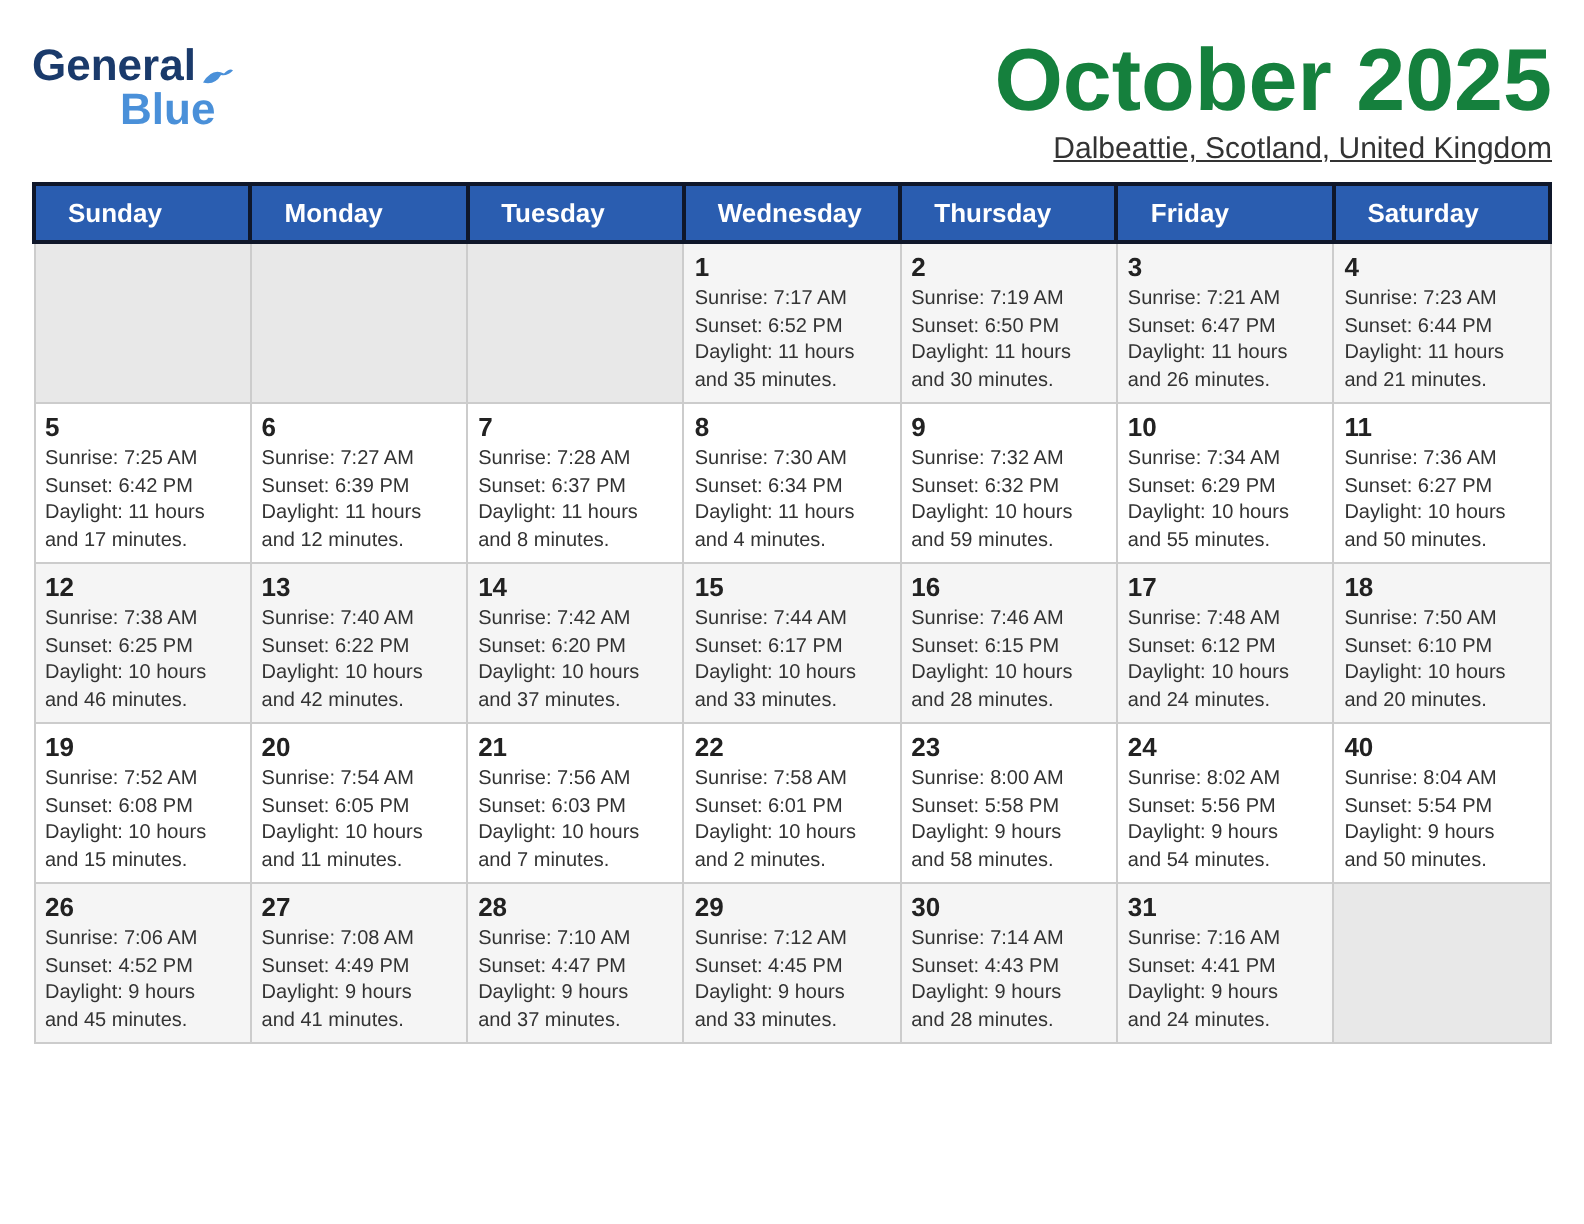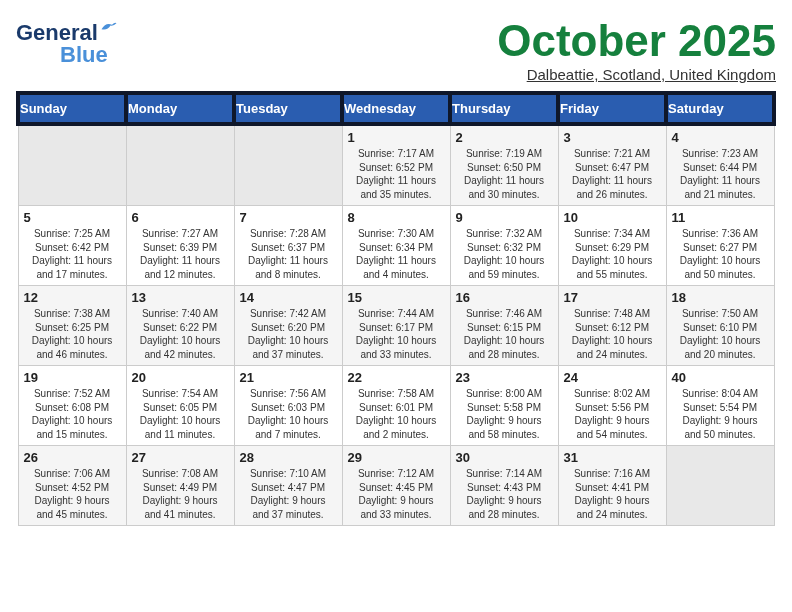--- a/index.html
+++ b/index.html
@@ -22,21 +22,21 @@
       align-items: flex-start;
       padding-top: 4px;
     }
     .logo-icon {
       width: 18px;
       height: 14px;
       margin-left: 2px;
     }
     .logo-top {
       display: flex;
-      align-items: flex-start;
+      align-items: flex-end;
     }
     .title-block {
       text-align: right;
     }
     .month-title {
       font-size: 44px;
       font-weight: bold;
       color: #15803d;
     }
     .location {
@@ -47,23 +47,23 @@
     .calendar {
       width: 100%;
       border-collapse: collapse;
       border: 1px solid #ccc;
     }
     .calendar th {
       background: #2a5db0;
       color: #fff;
       font-size: 13px;
       font-weight: bold;
-      padding: 6px 0;
+      padding: 6px 16px;
       text-align: left;
-      border: 4px solid #0f172a;
+      border: 2px solid #0f172a;
     }
     .calendar td {
       width: 107px;
       vertical-align: top;
       padding: 4px 5px;
       border: 1px solid #ccc;
       font-size: 10.5px;
       color: #222;
       background: #fff;
       min-height: 80px;
@@ -77,21 +77,20 @@
     }
     .day-num {
       font-size: 13px;
       font-weight: bold;
       margin-bottom: 2px;
     }
     .cell-content {
       font-size: 10px;
       line-height: 1.35;
       color: #333;
-      text-align: center;
     }
     .empty-cell {
       background: #e8e8e8 !important;
     }
   </style>
 </head>
 <body>
 
 <div class="header">
   <div class="logo">

